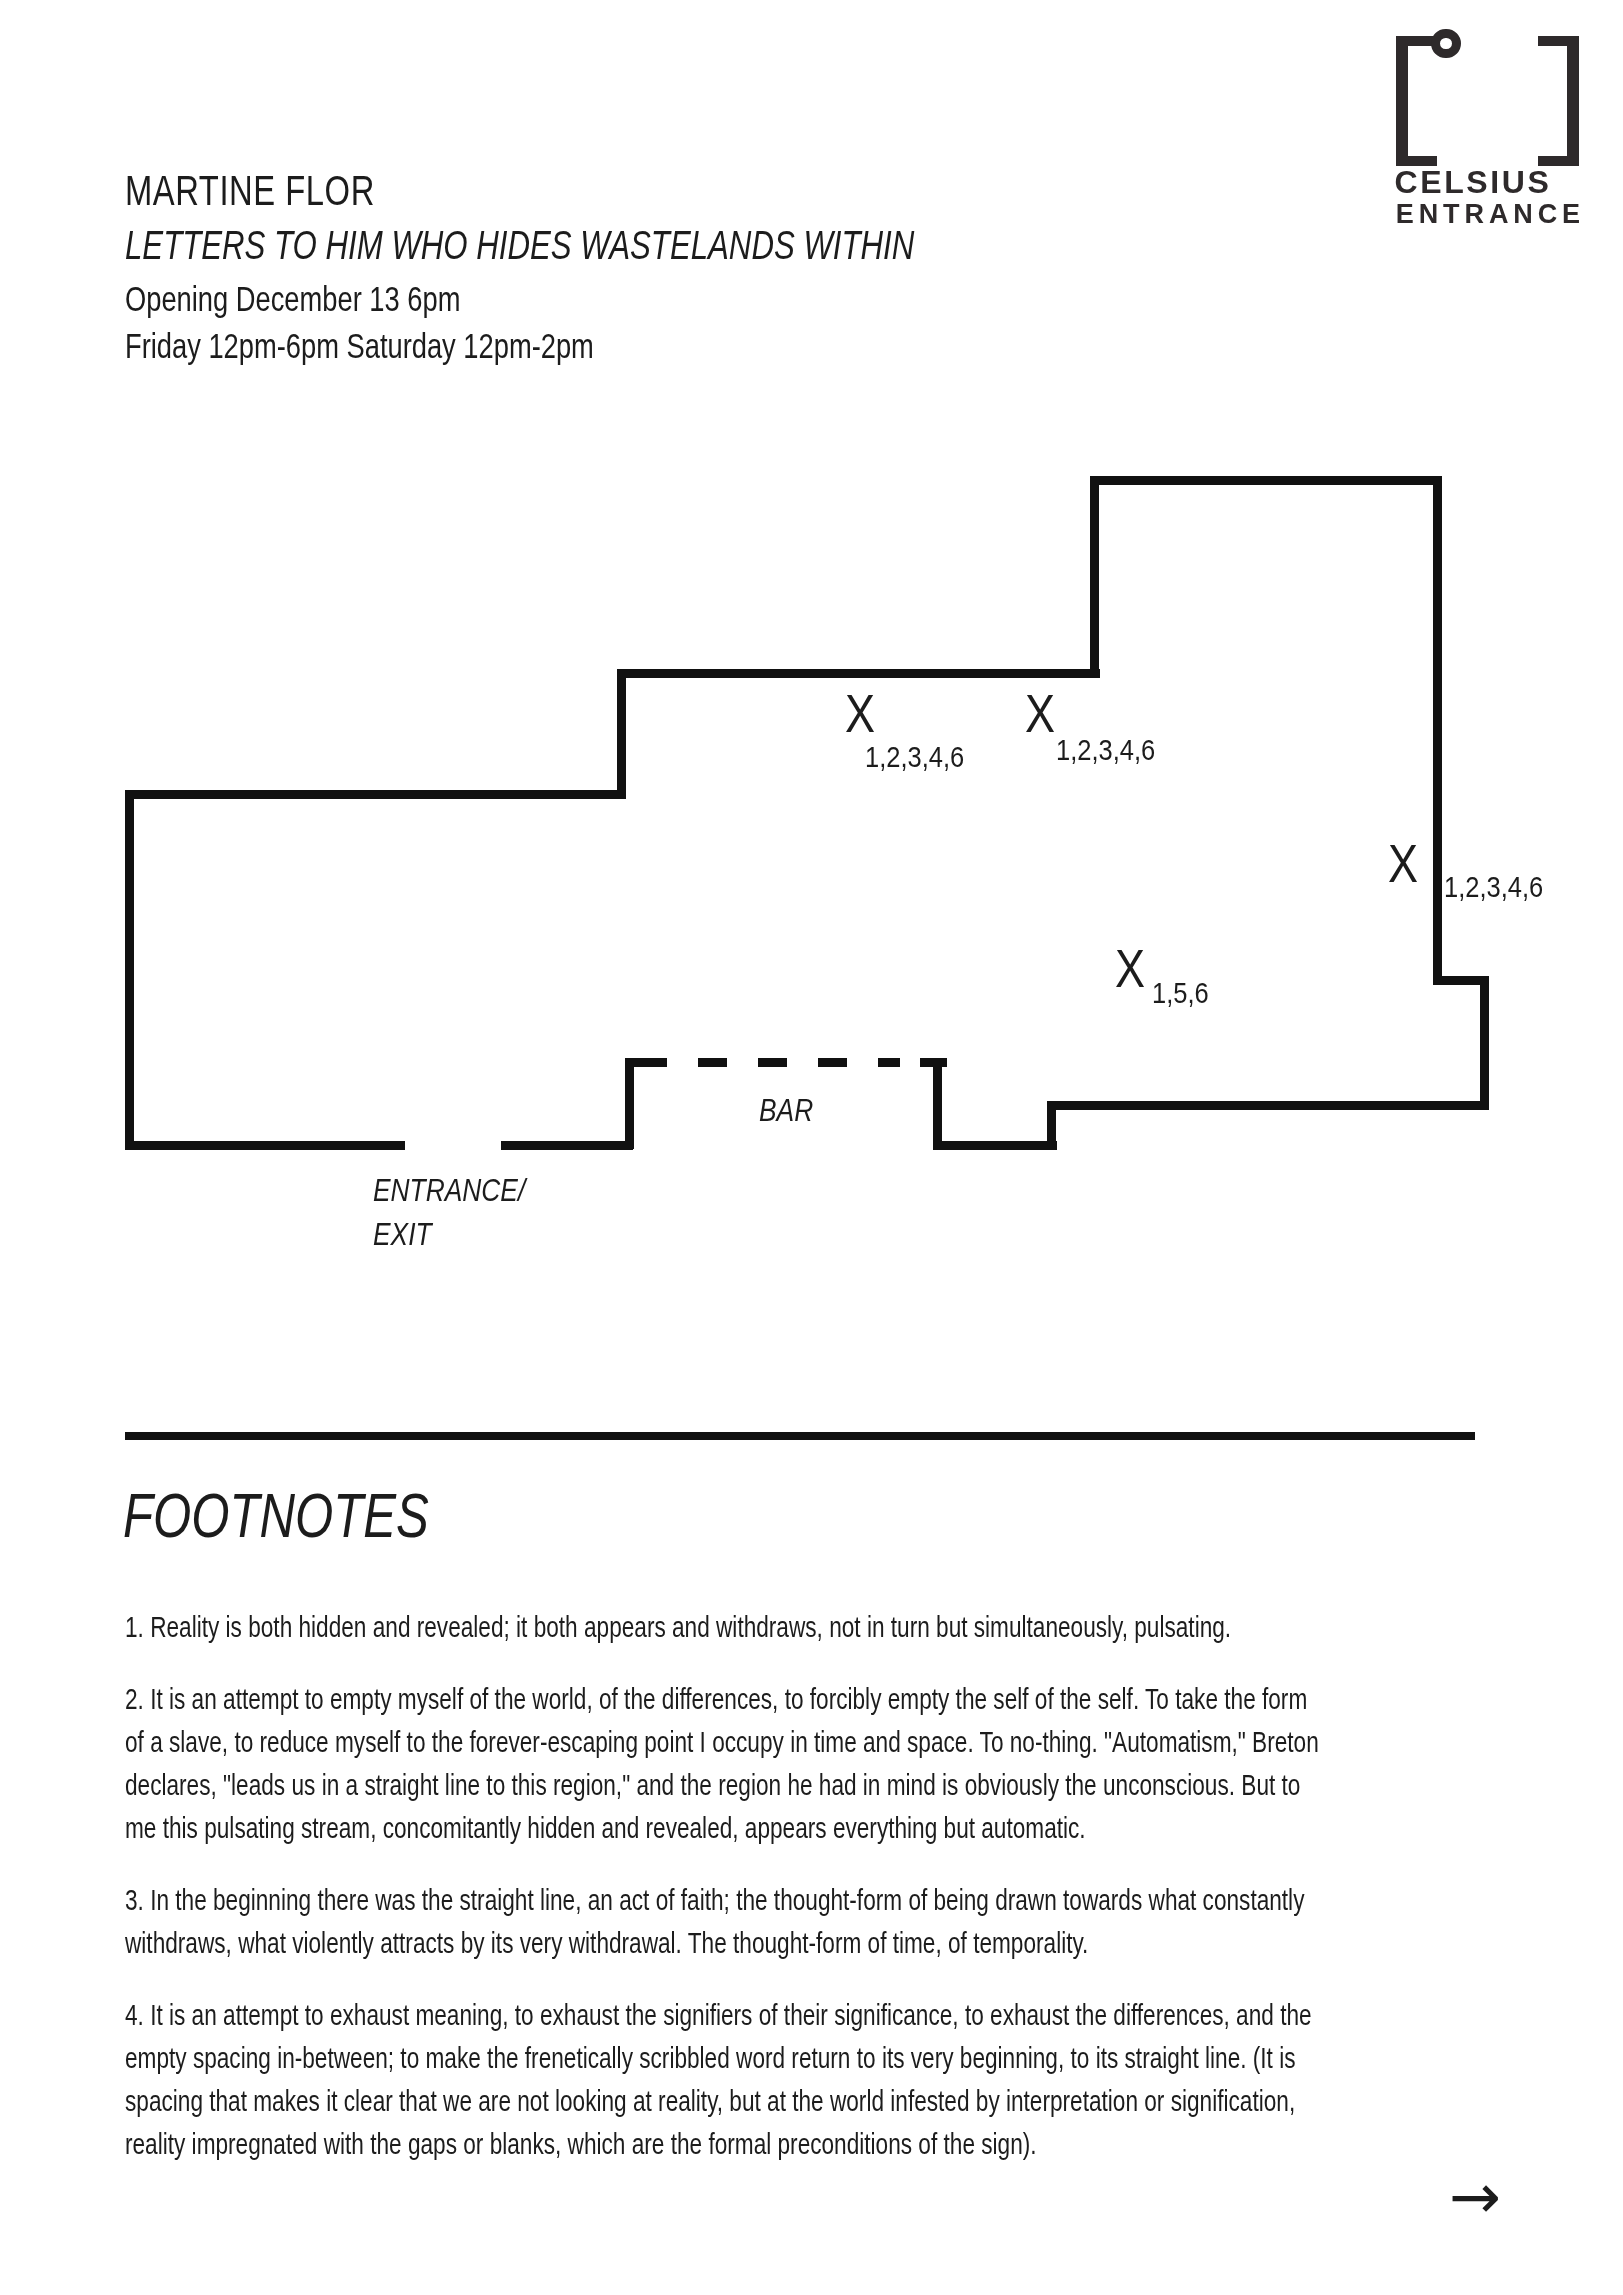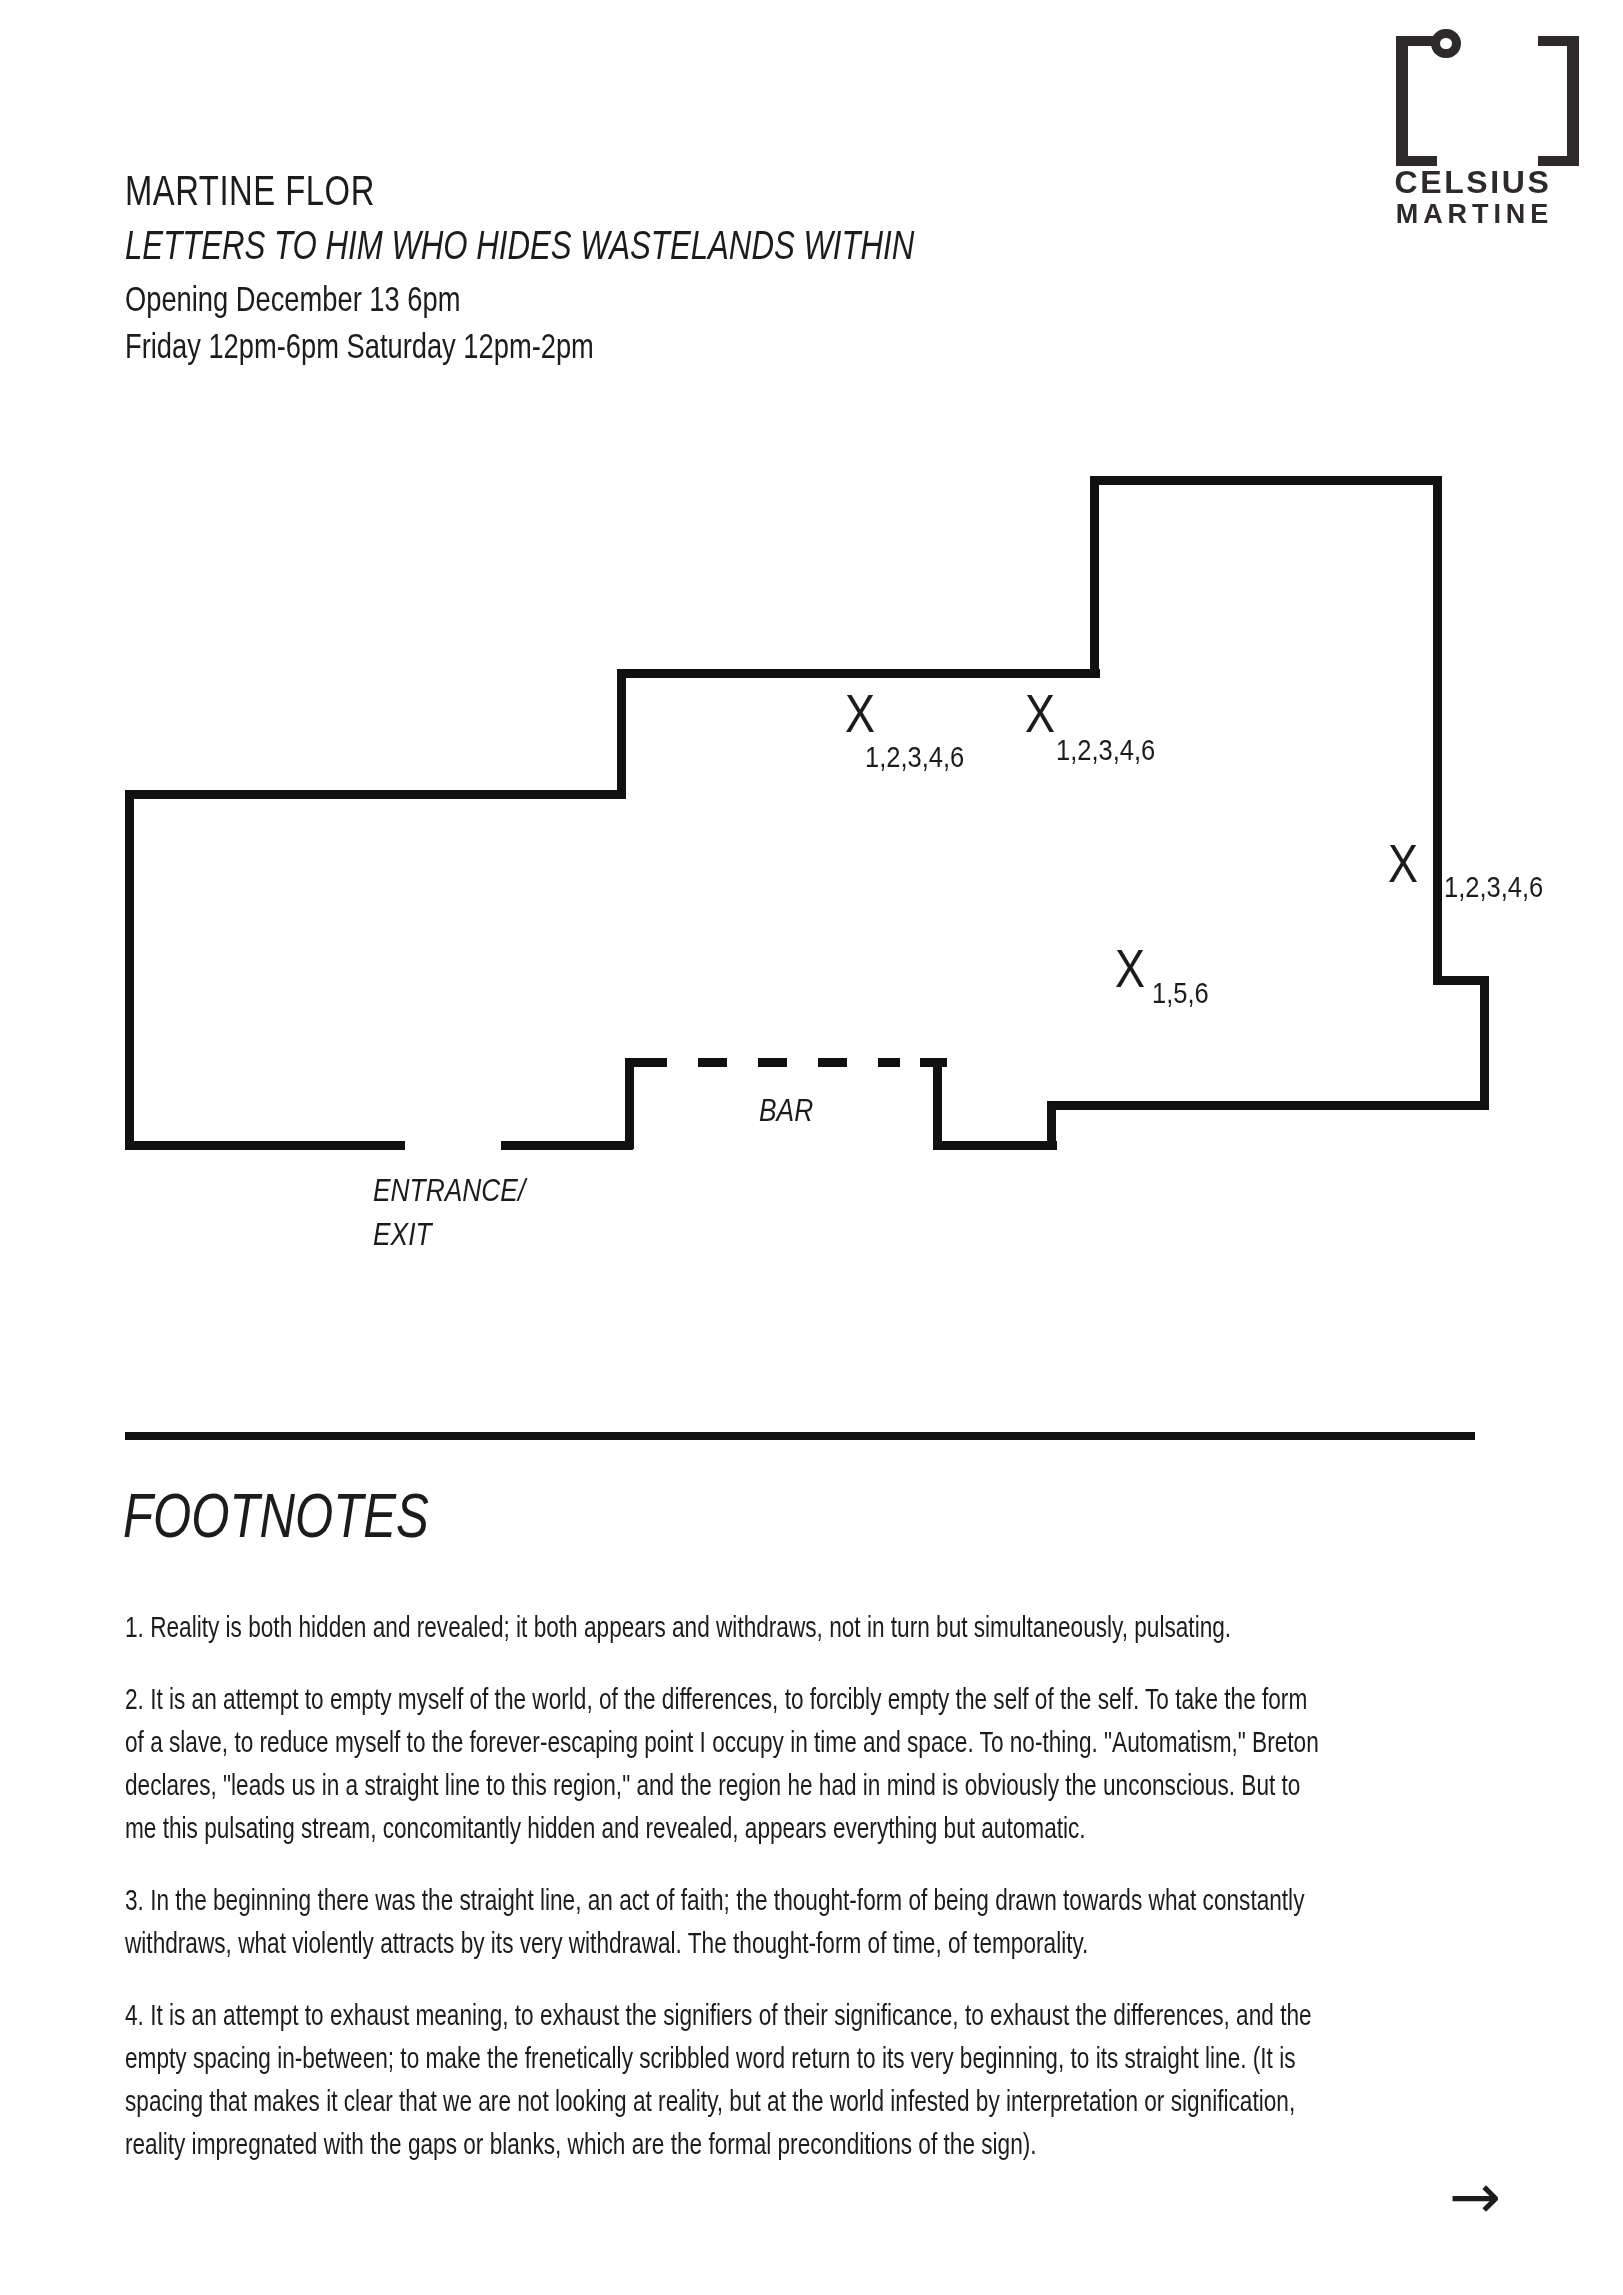--- a/index.html
+++ b/index.html
@@ -59,21 +59,21 @@
   <div class="abs cond artist">MARTINE FLOR</div>
   <div class="abs cond show-title">LETTERS TO HIM WHO HIDES WASTELANDS WITHIN</div>
   <div class="abs cond info-line1">Opening December 13 6pm</div>
   <div class="abs cond info-line2">Friday 12pm-6pm Saturday 12pm-2pm</div>
 
   <div class="logo">
     <div class="bracket-left"></div>
     <div class="degree"></div>
     <div class="bracket-right"></div>
     <div class="logo-line1">CELSIUS</div>
-    <div class="logo-line2">MARTINE</div>
+    <div class="logo-line2">ENTRANCE</div>
   </div>
 
   <div>
     <div class="w" style="left:1090px;top:476px;width:351px;height:9px;"></div>
     <div class="w" style="left:1433px;top:476px;width:9px;height:509px;"></div>
     <div class="w" style="left:1433px;top:976px;width:56px;height:9px;"></div>
     <div class="w" style="left:1480px;top:976px;width:9px;height:134px;"></div>
     <div class="w" style="left:1047px;top:1101px;width:441px;height:9px;"></div>
     <div class="w" style="left:1047px;top:1101px;width:9px;height:49px;"></div>
     <div class="w" style="left:933px;top:1141px;width:124px;height:9px;"></div>

